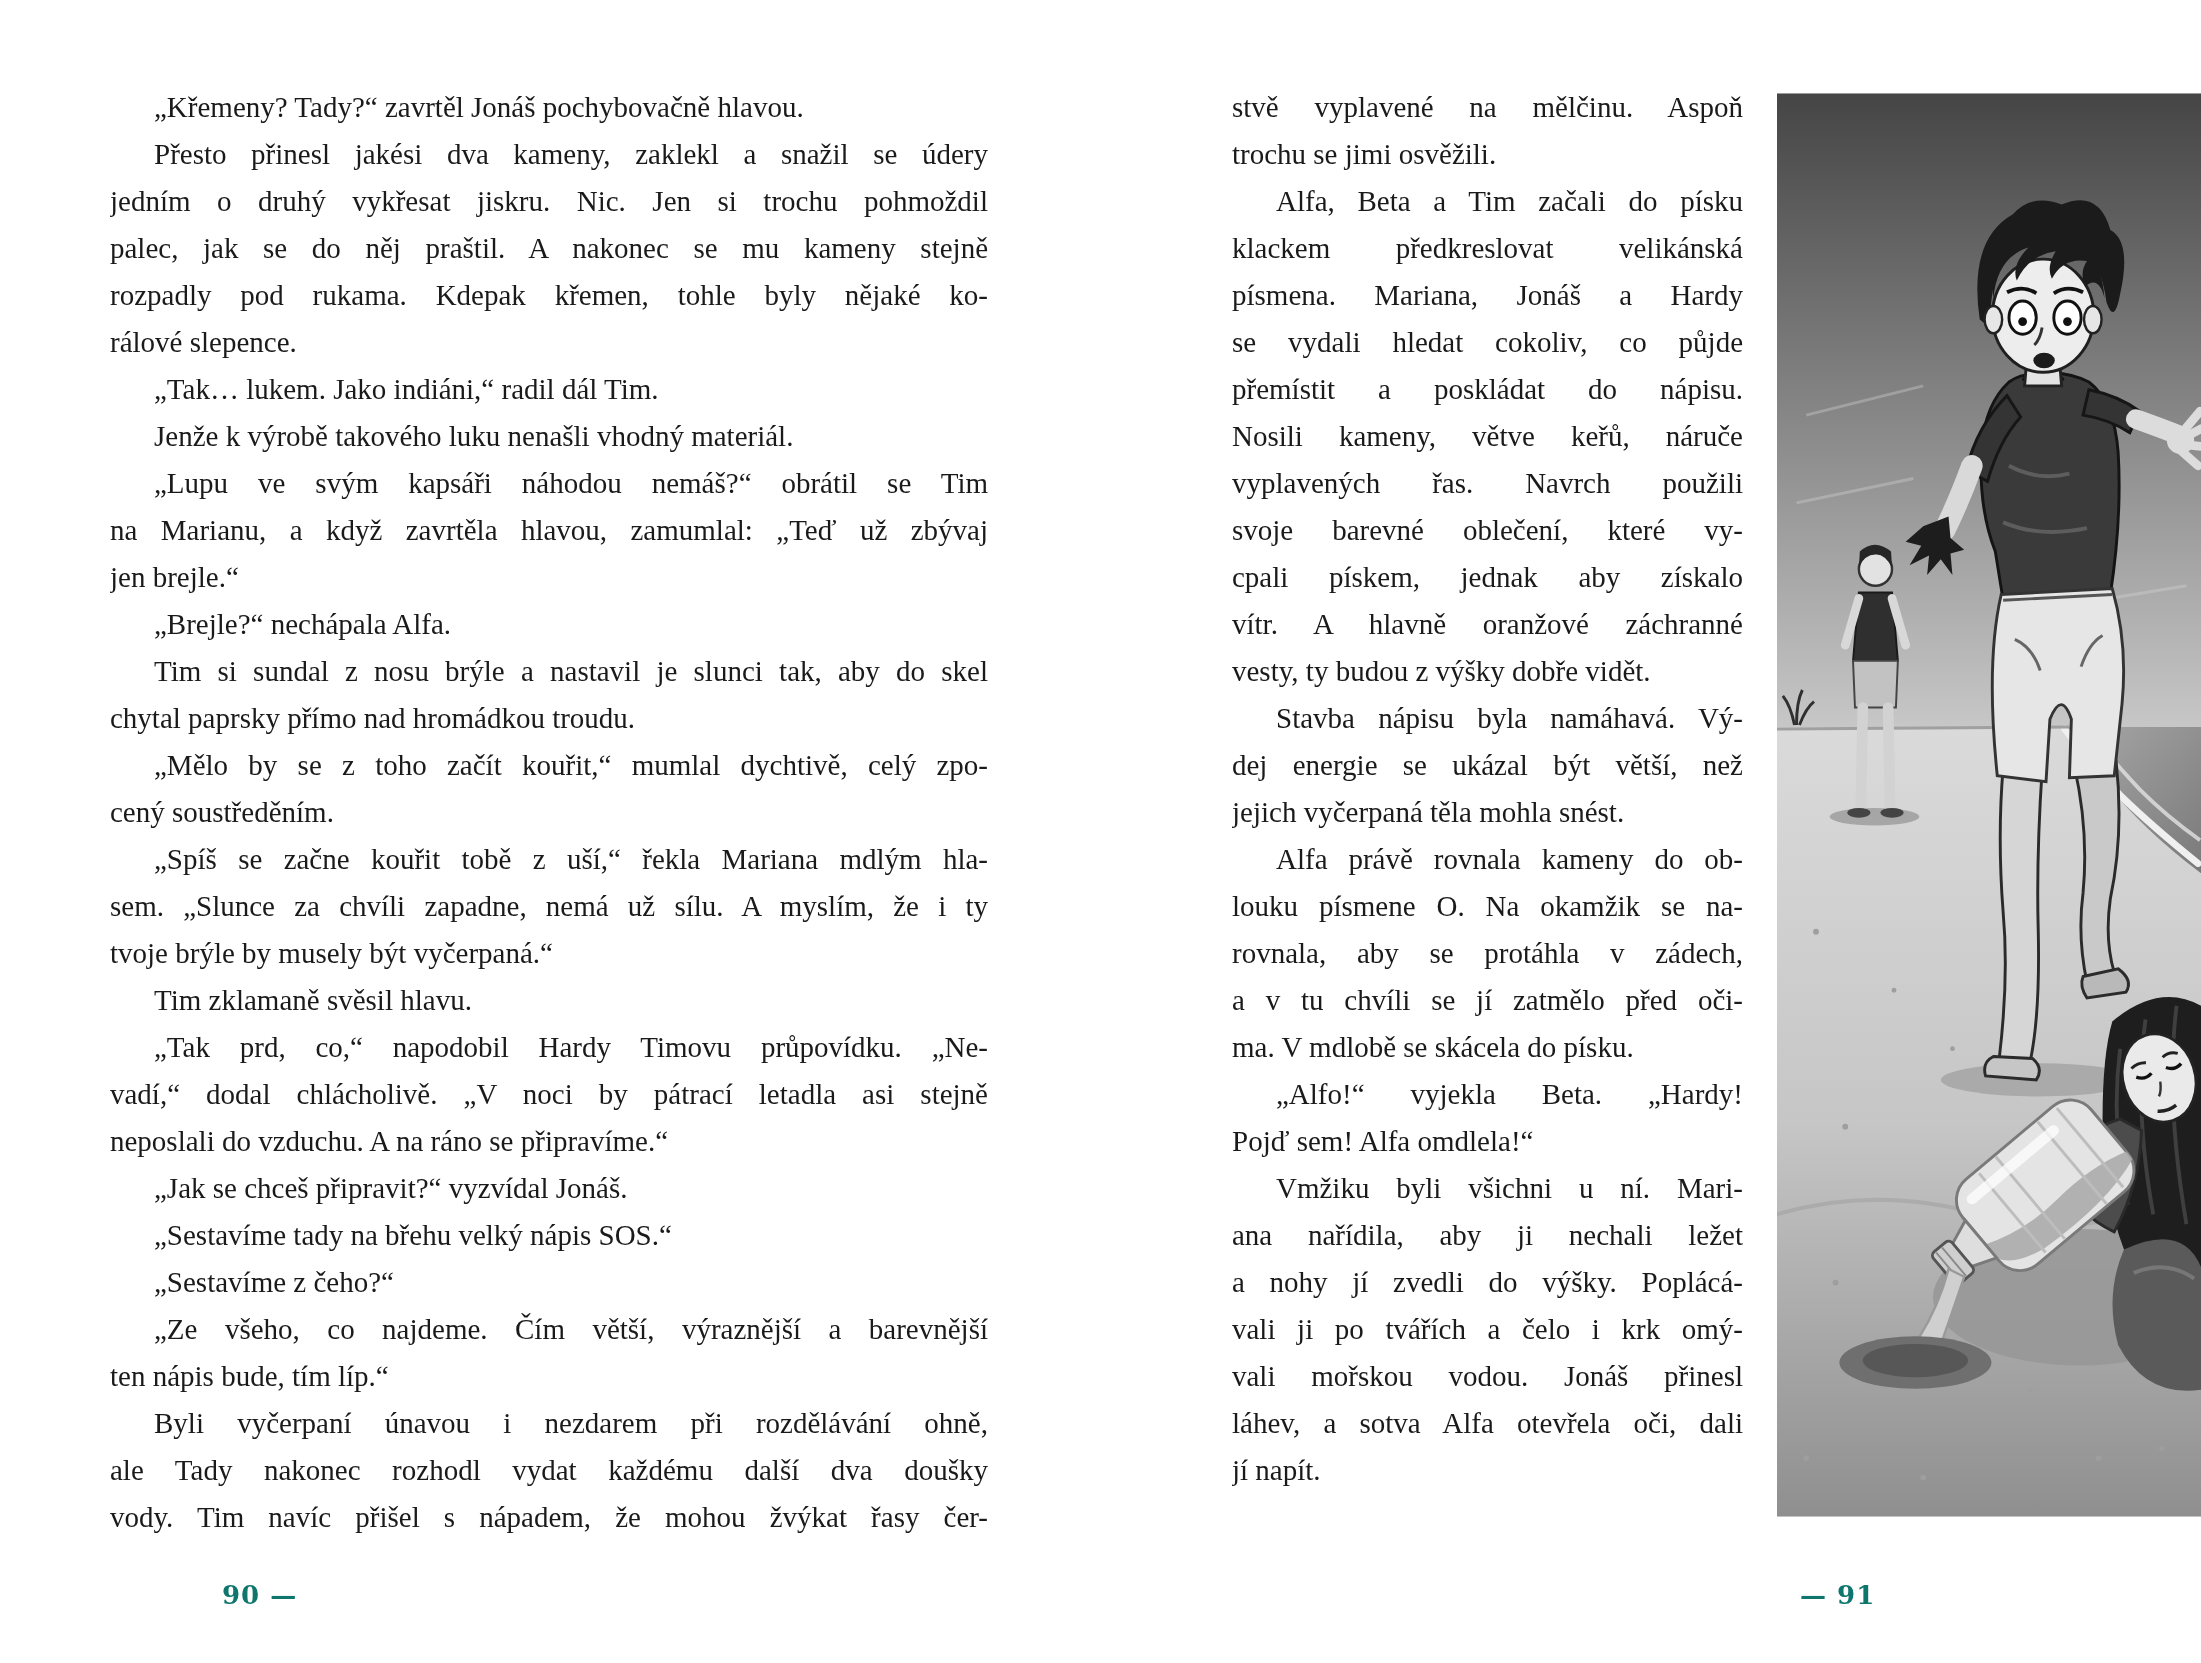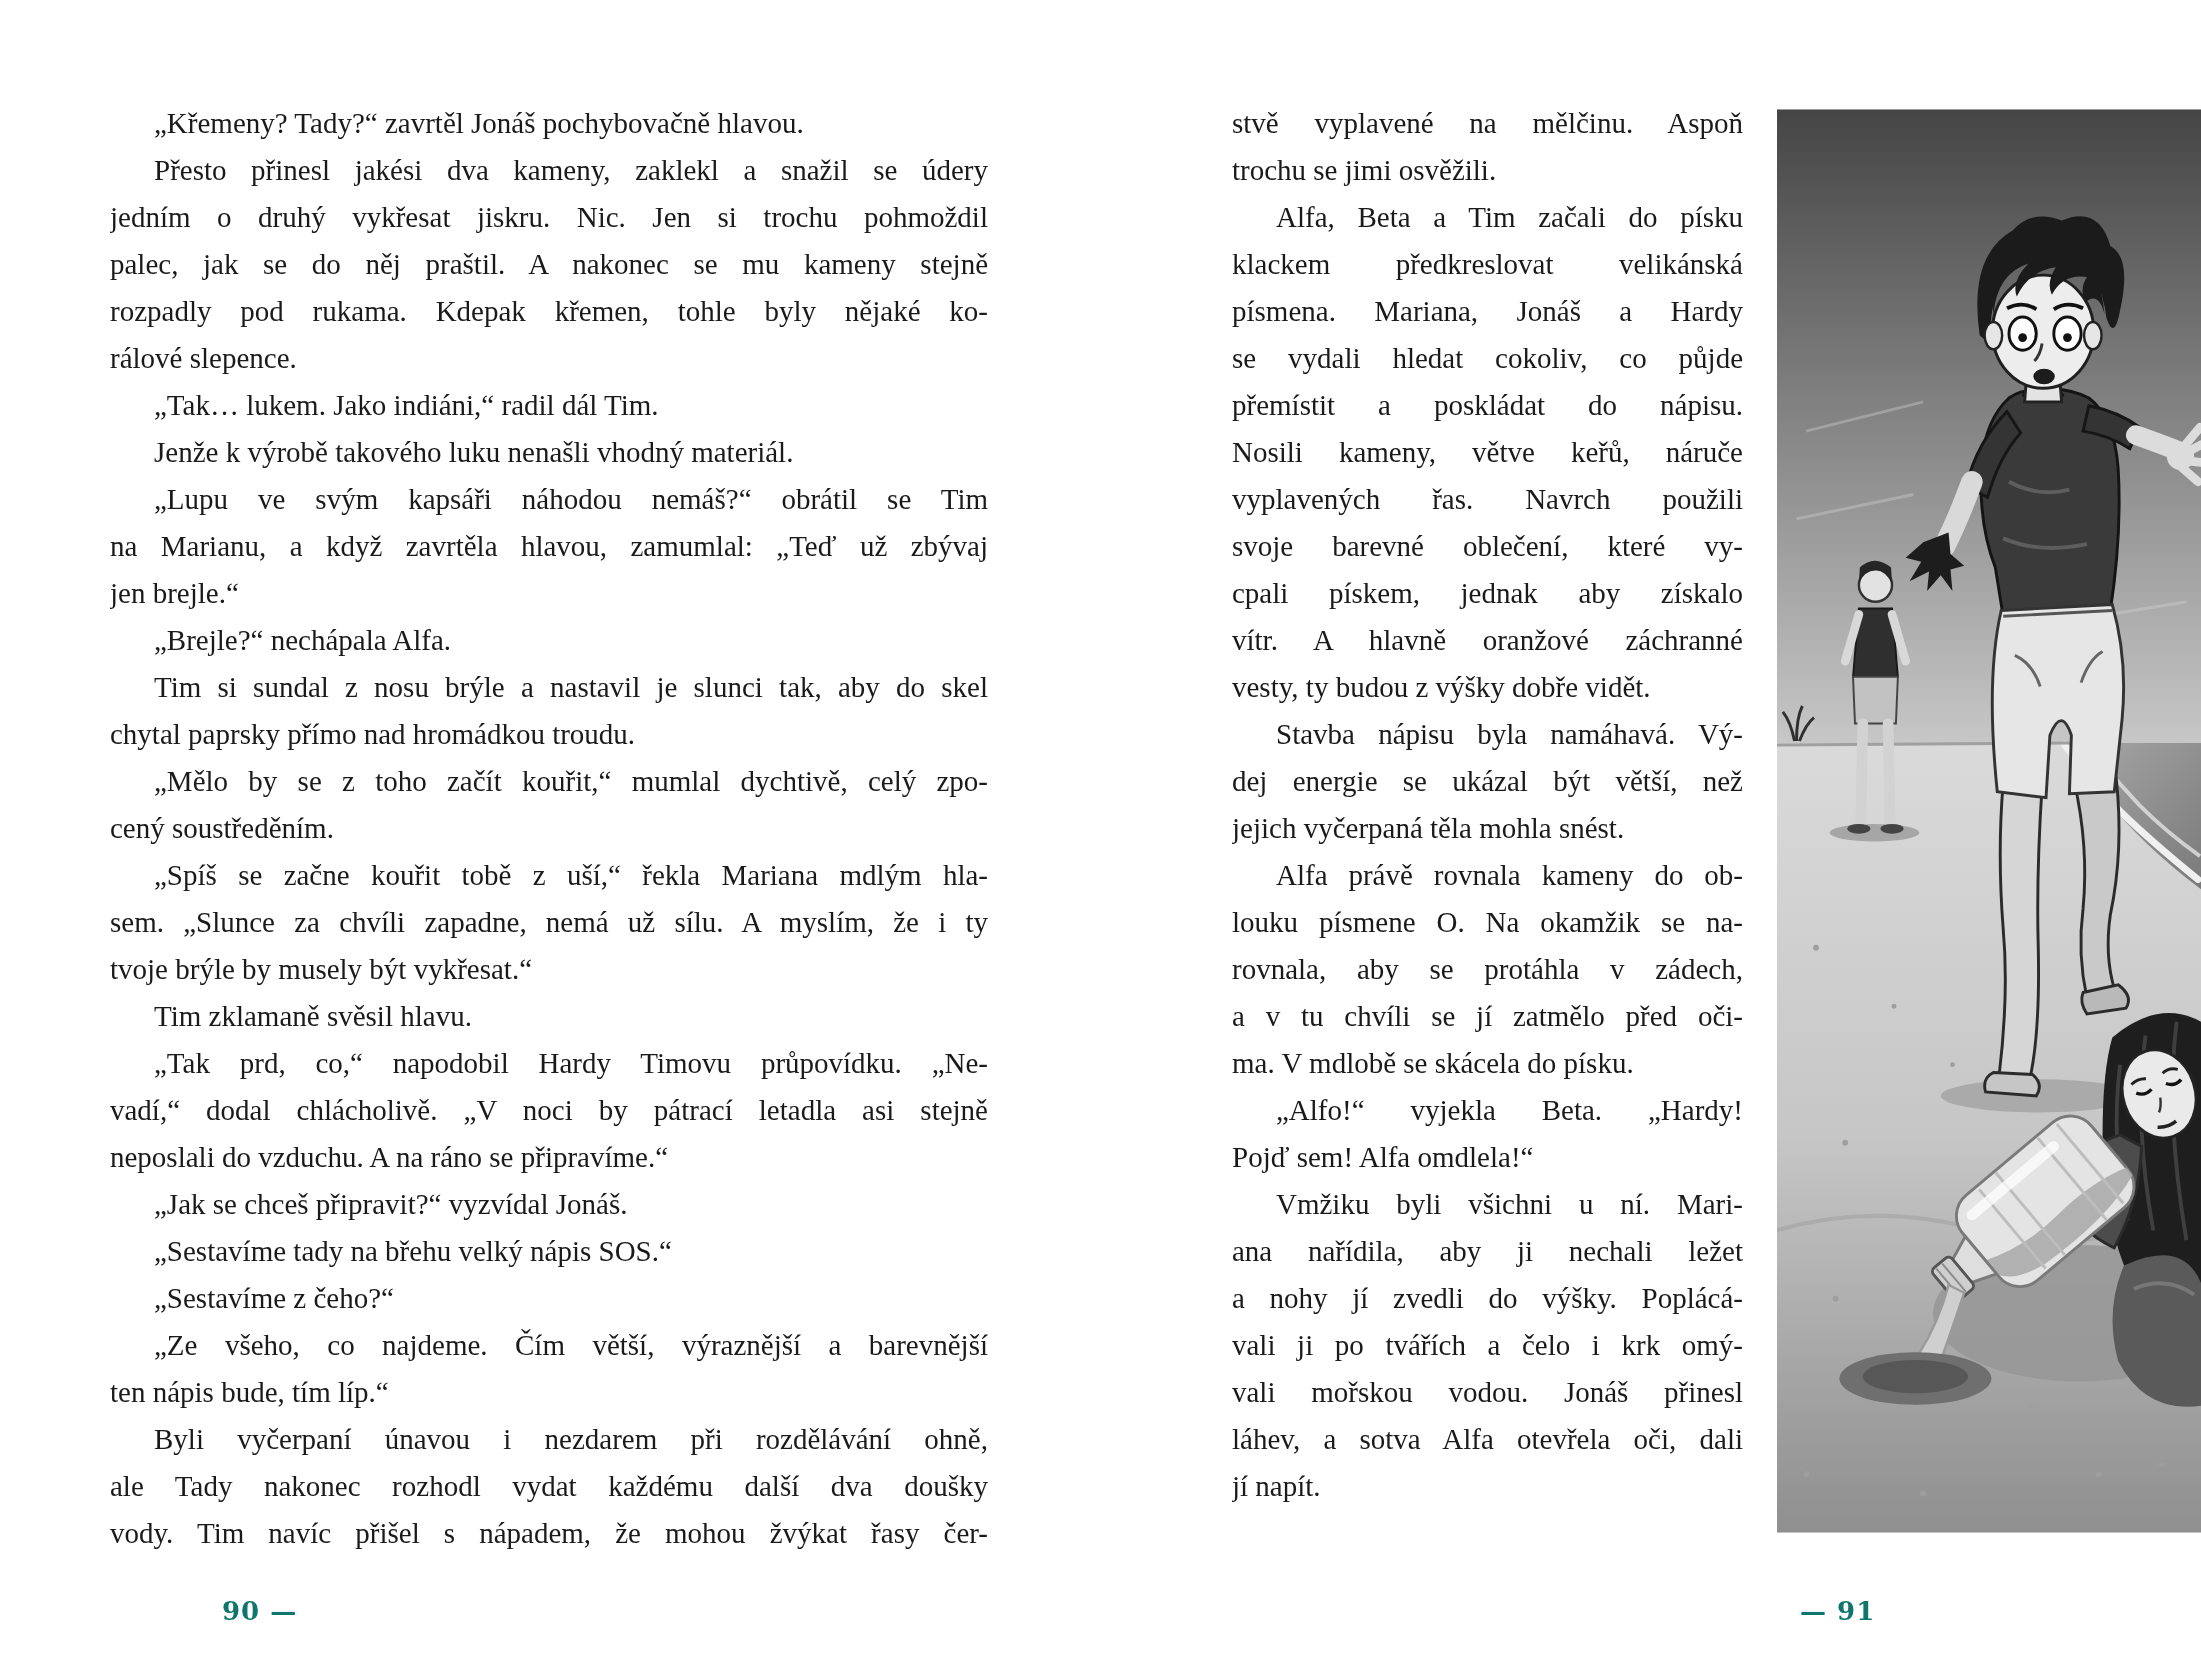--- a/index.html
+++ b/index.html
@@ -5,21 +5,21 @@
   * { box-sizing: border-box; }
   html, body { margin: 0; padding: 0; }
   body {
     width: 2201px; height: 1664px;
     background: #ffffff;
     position: relative;
     overflow: hidden;
     font-family: "Liberation Serif", "DejaVu Serif", serif;
     color: #1a1a1a;
   }
-  .spread { position: absolute; inset: 0; margin-top: 16px; }
+  .spread { position: absolute; inset: 0; }
   .text-column { position: absolute; font-size: 29px; line-height: 47px; }
   #left-col  { left: 110px;  top: 84px; width: 878px; }
   #right-col { left: 1232px; top: 84px; width: 511px; }
   .para { margin: 0; padding: 0; }
   .line {
     display: block;
     white-space: nowrap;
     overflow: hidden;
     text-align: justify;
     text-align-last: justify;
@@ -75,21 +75,21 @@
           <span class="line indent">Tim si sundal z nosu brýle a nastavil je slunci tak, aby do skel</span>
           <span class="line end">chytal paprsky přímo nad hromádkou troudu.</span>
         </p>
         <p class="para">
           <span class="line indent">„Mělo by se z toho začít kouřit,“ mumlal dychtivě, celý zpo-</span>
           <span class="line end">cený soustředěním.</span>
         </p>
         <p class="para">
           <span class="line indent">„Spíš se začne kouřit tobě z uší,“ řekla Mariana mdlým hla-</span>
           <span class="line">sem. „Slunce za chvíli zapadne, nemá už sílu. A myslím, že i ty</span>
-          <span class="line end">tvoje brýle by musely být vykřesat.“</span>
+          <span class="line end">tvoje brýle by musely být vyčerpaná.“</span>
         </p>
         <p class="para">
           <span class="line indent end">Tim zklamaně svěsil hlavu.</span>
         </p>
         <p class="para">
           <span class="line indent">„Tak prd, co,“ napodobil Hardy Timovu průpovídku. „Ne-</span>
           <span class="line">vadí,“ dodal chlácholivě. „V noci by pátrací letadla asi stejně</span>
           <span class="line end">neposlali do vzduchu. A na ráno se připravíme.“</span>
         </p>
         <p class="para">

